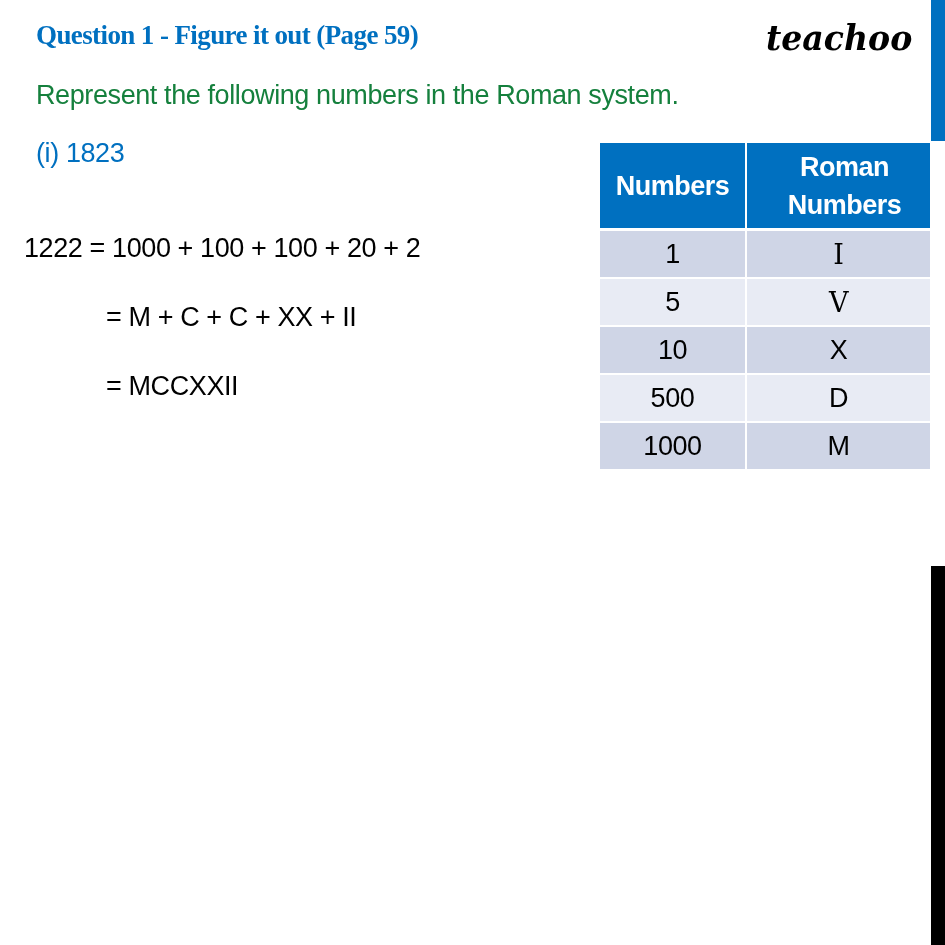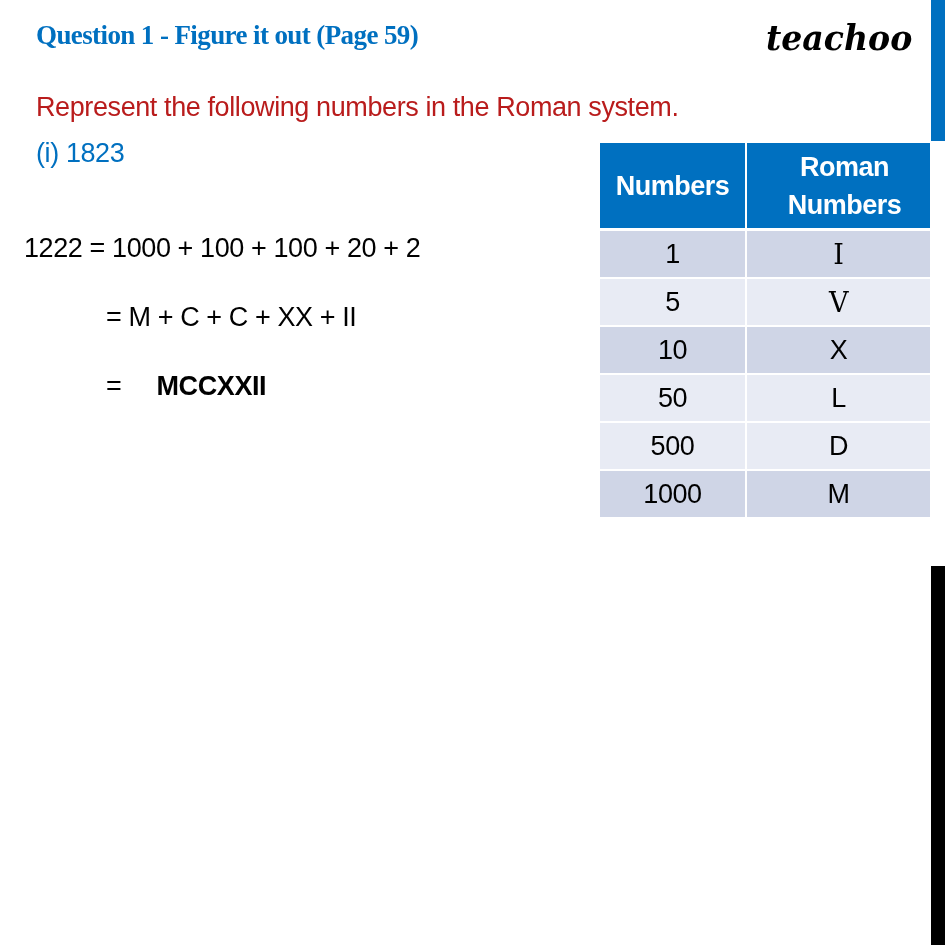--- a/index.html
+++ b/index.html
@@ -18,33 +18,33 @@
       position:absolute; left:766px; top:16px;
       font-family: "DejaVu Serif", serif;
       font-size:36px; font-weight:bold; font-style:italic;
       color:#000; letter-spacing:0px;
       transform: scaleX(0.92); transform-origin:left top;
     }
     .blue-bar { position:absolute; left:931px; top:0; width:14px; height:141px; background:#0070C0; }
     .black-bar { position:absolute; left:931px; top:566px; width:14px; height:379px; background:#000; }
     .question {
       position:absolute; left:36px; top:80px;
-      font-size:27px; color:#b91c1c; letter-spacing:-0.4px;margin-top:12px;
+      font-size:27px; color:#15803d; letter-spacing:-0.4px;
     }
     .part {
       position:absolute; left:36px; top:138px;
       font-size:27px; color:#0070C0; letter-spacing:-0.4px;
     }
     .line {
       position:absolute; font-size:27px; color:#000; letter-spacing:-0.4px; white-space:nowrap;
     }
     .line1 { left:24px; top:233px; }
     .line2 { left:106px; top:302px; }
     .line3 { left:106px; top:371px; }
-    .line3 b { font-weight:bold;margin-left:28px; }
+    .line3 b { font-weight:normal; }
 
     table.roman {
       position:absolute; left:600px; top:143px;
       border-collapse:collapse;
       width:330px;
     }
     table.roman th {
       background:#0070C0; color:#fff;
       font-size:27px; font-weight:bold; height:85px;
       padding:0; line-height:38px; text-align:center;
@@ -92,24 +92,20 @@
     </tr>
     <tr class="even">
       <td>5</td>
       <td class="serif">V</td>
     </tr>
     <tr class="odd">
       <td>10</td>
       <td>X</td>
     </tr>
     <tr class="even">
-      <td>50</td>
-      <td>L</td>
-    </tr>
-    <tr class="even">
       <td>500</td>
       <td>D</td>
     </tr>
     <tr class="odd">
       <td>1000</td>
       <td>M</td>
     </tr>
   </tbody>
 </table>
 

